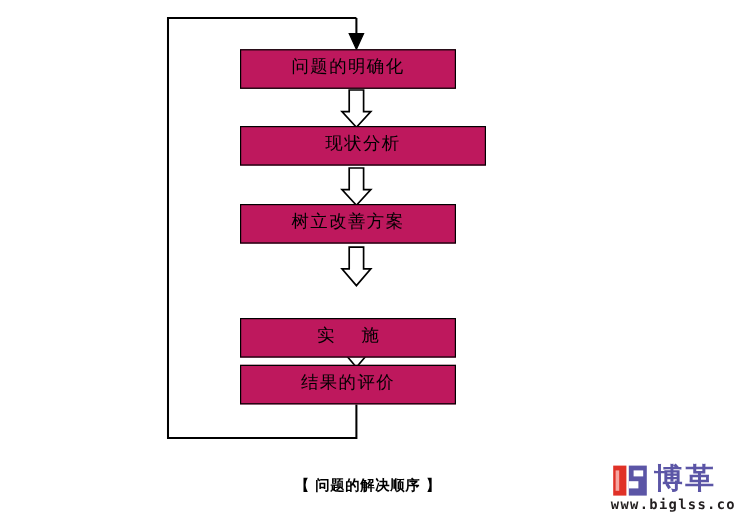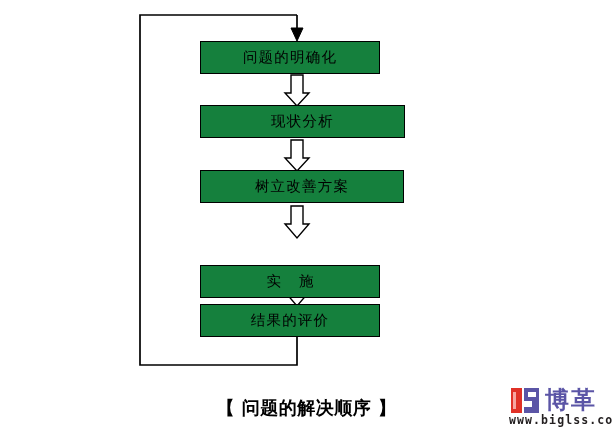--- a/index.html
+++ b/index.html
@@ -21,42 +21,42 @@
     left: 0;
     top: 0;
     width: 613px;
     height: 435px;
   }
 
   .flow-box {
     position: absolute;
     box-sizing: border-box;
     border: 1.6px solid #000000;
-    background: #15803d;
+    background: #be185d;
     display: flex;
     align-items: center;
     justify-content: center;
     font-size: 14.5px;
     color: #000000;
     letter-spacing: 1.2px;
     line-height: 1;
-    font-family: Liberation Sans, sans-serif;
+    font-family: Liberation Mono, monospace;
   }
   .flow-box.wide-spacing {
     letter-spacing: 7px;
     text-indent: 7px;
   }
 
   .caption {
     position: absolute;
     left: 0;
     top: 396px;
     width: 613px;
     text-align: center;
-    font-size: 18px;
+    font-size: 12px;
     font-weight: bold;
     color: #000000;
     letter-spacing: 0.5px;
     font-family: "DejaVu Sans", "Liberation Sans", sans-serif;
   }
 
   
   #brand-logo {
     position: absolute;
     left: 507px;
@@ -153,21 +153,21 @@
 
   <polygon points="291,206 303,206 303,224 309,224 297,238 285,224 291,224" fill="#ffffff" stroke="#000000" stroke-width="1.4"></polygon>
 
   <polygon points="291,273 303,273 303,292 309,292 297,306 285,292 291,292" fill="#ffffff" stroke="#000000" stroke-width="1.4"></polygon>
 </svg>
 
 <div class="flow-box" style="left:200px; top:41px; width:180px; height:33px;">问题的明确化</div>
 
 <div class="flow-box" style="left:200px; top:105px; width:205px; height:33px;">现状分析</div>
 
-<div class="flow-box" style="left:200px; top:170px; width:204px; height:33px;">树立改善方案</div>
+<div class="flow-box" style="left:200px; top:170px; width:180px; height:33px;">树立改善方案</div>
 
 <div class="flow-box wide-spacing" style="left:200px; top:237px; width:180px; height:33px;margin-top:28px;">实 施</div>
 
 <div class="flow-box" style="left:200px; top:304px; width:180px; height:33px;">结果的评价</div>
 
 <div class="caption">【 问题的解决顺序 】</div>
 
 <div id="brand-logo">
   <div class="logo-mark">
     <span class="bar-i"></span>

